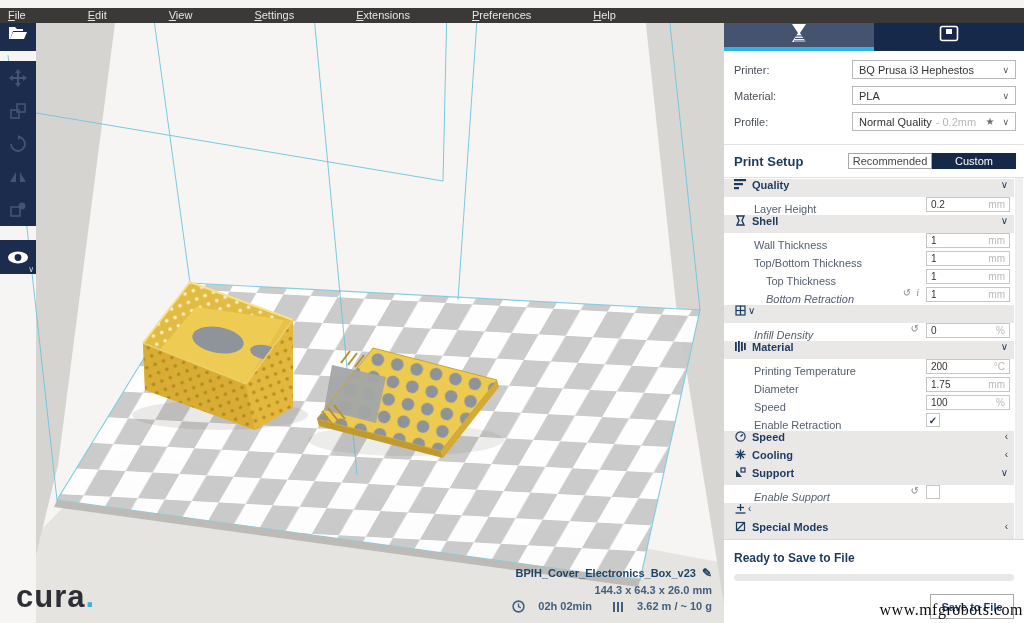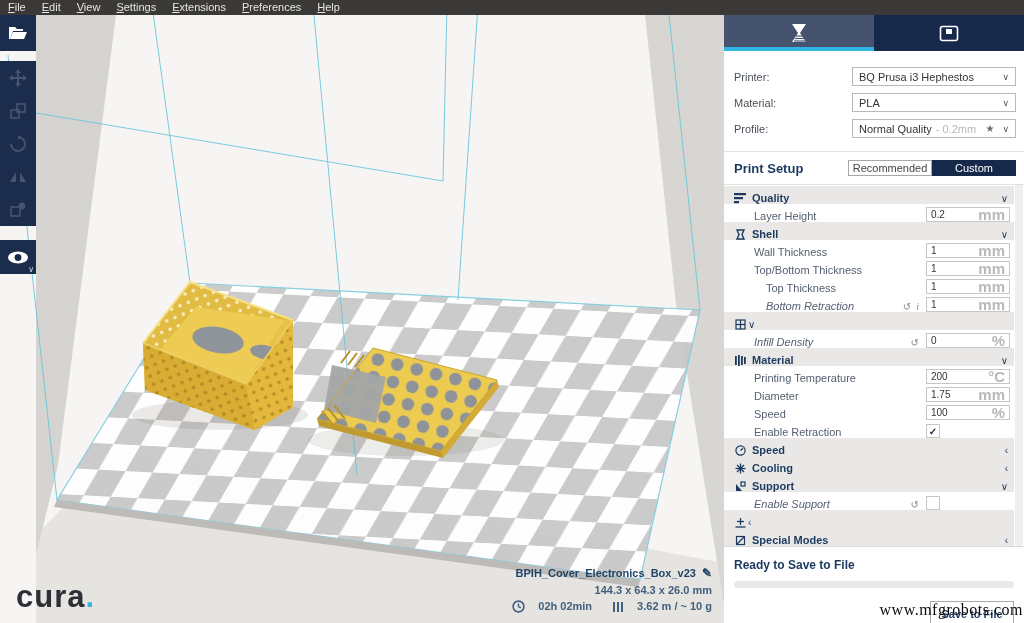--- a/index.html
+++ b/index.html
@@ -1,22 +1,22 @@
 <!DOCTYPE html>
 <html><head>
 <meta charset="utf-8">
 <style>
   * { margin:0; padding:0; box-sizing:border-box; }
   html,body { width:1024px; height:623px; overflow:hidden; background:#fff;
               font-family:"Liberation Sans", sans-serif; }
   .app { position:relative; width:1024px; height:623px; background:#f5f4f2; }
 
   
-  .menubar { position:absolute; left:0; top:0; width:1024px; height:15px;
-             background:#3a3937; display:flex; align-items:flex-start; z-index:40; }
+  .menubar { position:absolute; left:0; top:8px; width:1024px; height:15px;
+             background:#3a3937; display:flex; align-items:flex-start; z-index:40;gap:46px; }
   .menu-item { display:inline-block; color:#e8e6e2; font-size:11px; line-height:15px;
                padding:0 8px; cursor:default; }
   .menu-item::first-letter { text-decoration:underline; }
 
   
   .viewport { position:absolute; left:0; top:15px; width:724px; height:608px;
               background:#f5f4f2; overflow:hidden; }
   .scene { position:absolute; left:0; top:0; z-index:0; }
 
   
@@ -44,21 +44,21 @@
 
   
   .rightpanel { position:absolute; left:724px; top:15px; width:300px; height:608px;
                 background:#fff; z-index:10; display:flex; flex-direction:column; }
   .tabs { height:36px; background:#17294a; display:flex; flex:none; }
   .tab { flex:1; display:flex; align-items:center; justify-content:center;
          position:relative; cursor:pointer; }
   .tab.active { background:#45536f; }
   .tab-underline { position:absolute; left:0; right:0; bottom:0; height:4px; background:#30b4e2; }
 
-  .machine { padding:16px 8px 6px 10px; flex:none; }
+  .machine { padding:9px 8px 6px 10px; flex:none; }
   .mrow { display:flex; align-items:center; height:19px; margin-bottom:7px; }
   .mlabel { width:118px; font-size:11px; color:#4b5158; }
   .dropdown { flex:1; height:19px; border:1px solid #b9b9b9; background:#fff;
               display:flex; align-items:center; padding:0 6px; font-size:11px;
               color:#333; cursor:pointer; }
   .dd-suffix { color:#b7b7b7; margin-left:4px; }
   .dd-star { margin-left:auto; color:#6d6d6d; font-size:10px; }
   .dd-chev { margin-left:8px; color:#555; font-size:9px; }
   .dropdown .dd-chev-only { margin-left:auto; }
 
@@ -66,38 +66,38 @@
                     border-top:1px solid #e2e2e2; flex:none; }
   .ps-title { font-size:13px; font-weight:bold; color:#1b3a5f; flex:1; }
   .segmented { display:flex; width:168px; height:16px; }
   .seg { flex:1; display:flex; align-items:center; justify-content:center;
          font-size:11px; cursor:pointer; }
   .seg-rec { background:#fff; border:1px solid #a8a8a8; color:#444; }
   .seg-custom { background:#17294a; border:1px solid #17294a; color:#fff; }
 
   .settings-list { position:relative; border-top:1px solid #e2e2e2; padding:1px 10px 0 0; flex:none; }
   .scroll-track { position:absolute; right:1px; top:0; bottom:0; width:8px; background:#efefef; }
-  .srow { height:18px; display:flex; align-items:flex-end; padding-left:8px; }
+  .srow { height:18px; display:flex; align-items:flex-start; padding-left:8px; }
   .srow.header { background:#e9e8e7; cursor:pointer; }
   .sicon { width:16px; display:flex; justify-content:center; }
   .slabel { flex:1; font-size:11px; font-weight:bold; color:#1c3a5e; margin-left:4px; }
   .chev { color:#1c3a5e; font-size:10px; padding-right:6px; }
   .srow.setting { background:#fff; }
-  .plabel { flex:1; font-size:11px; color:#556070; padding-left:22px; }
+  .plabel { flex:1; font-size:11px; color:#556070; padding-left:22px;margin-top:6px; }
   .ind2 .plabel { padding-left:34px; }
   .italic .plabel { font-style:italic; }
   .rowicons { display:flex; gap:5px; color:#8a8a8a; font-size:10px; margin-right:7px; }
   .undo-icn { cursor:pointer; }
   .info-icn { font-style:italic; font-family:"Liberation Serif", serif; cursor:pointer; }
   .ctrl { width:88px; display:flex; flex:none; }
   .inputbox { width:84px; height:15px; border:1px solid #c6c6c6; background:#fff;
               display:flex; align-items:center; padding:0 4px; }
   .inputbox input { flex:1; min-width:0; border:0; outline:none; font-size:10px; color:#333;
                     font-family:"Liberation Sans", sans-serif; background:transparent; }
-  .unit { color:#b8b8b8; font-size:15px;font-weight:bold; }
+  .unit { color:#b8b8b8; font-size:10px; }
   .cb { width:14px; height:14px; border:1px solid #c6c6c6; background:#fff;
         display:flex; align-items:center; justify-content:center;
         color:#17294a; font-size:10px; font-weight:bold; cursor:pointer; }
 
   .bottom-block { margin-top:auto; border-top:1px solid #d9d9d9; padding:11px 10px 8px; flex:none; }
   .ready { font-size:12px; font-weight:bold; color:#1b3a5f; }
   .progress { height:7px; background:#e8e8e8; border-radius:4px; margin-top:9px; }
   .save-row { display:flex; justify-content:flex-end; margin-top:13px; }
   .save-btn { width:84px; height:25px; background:#fff; border:1px solid #a9a9a9;
               color:#1b3a5f; font-weight:bold; font-size:11px;

